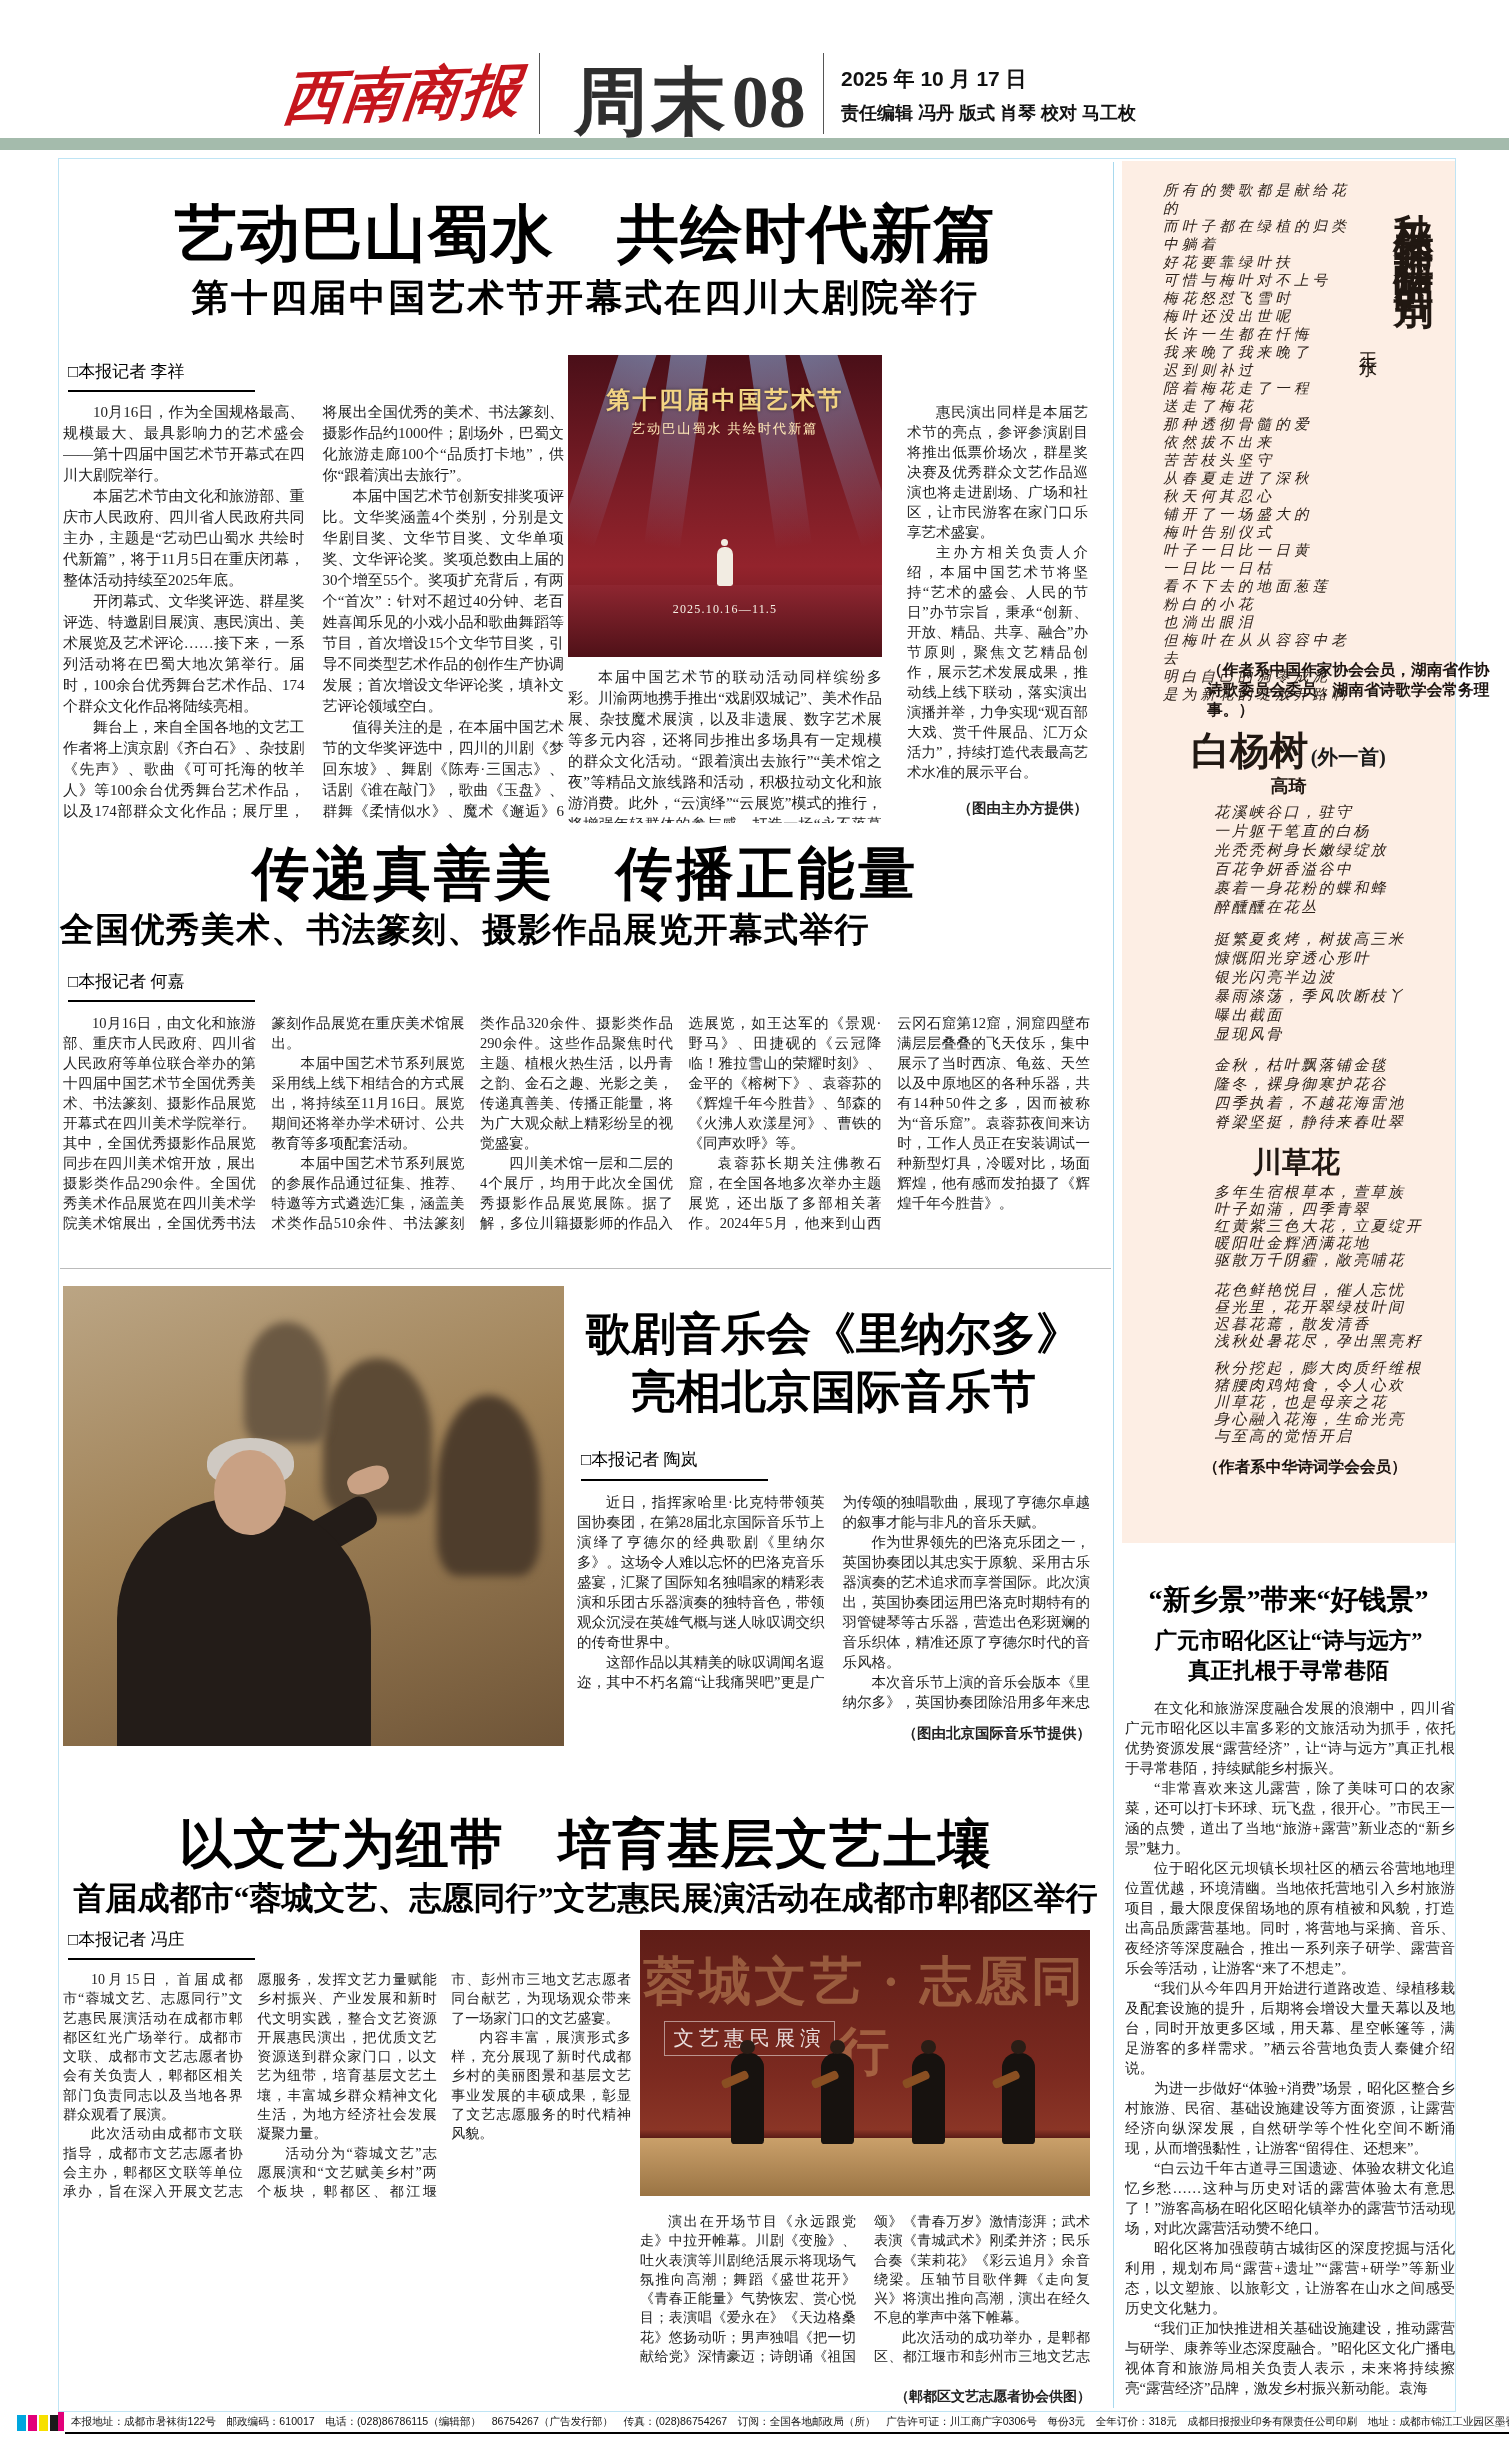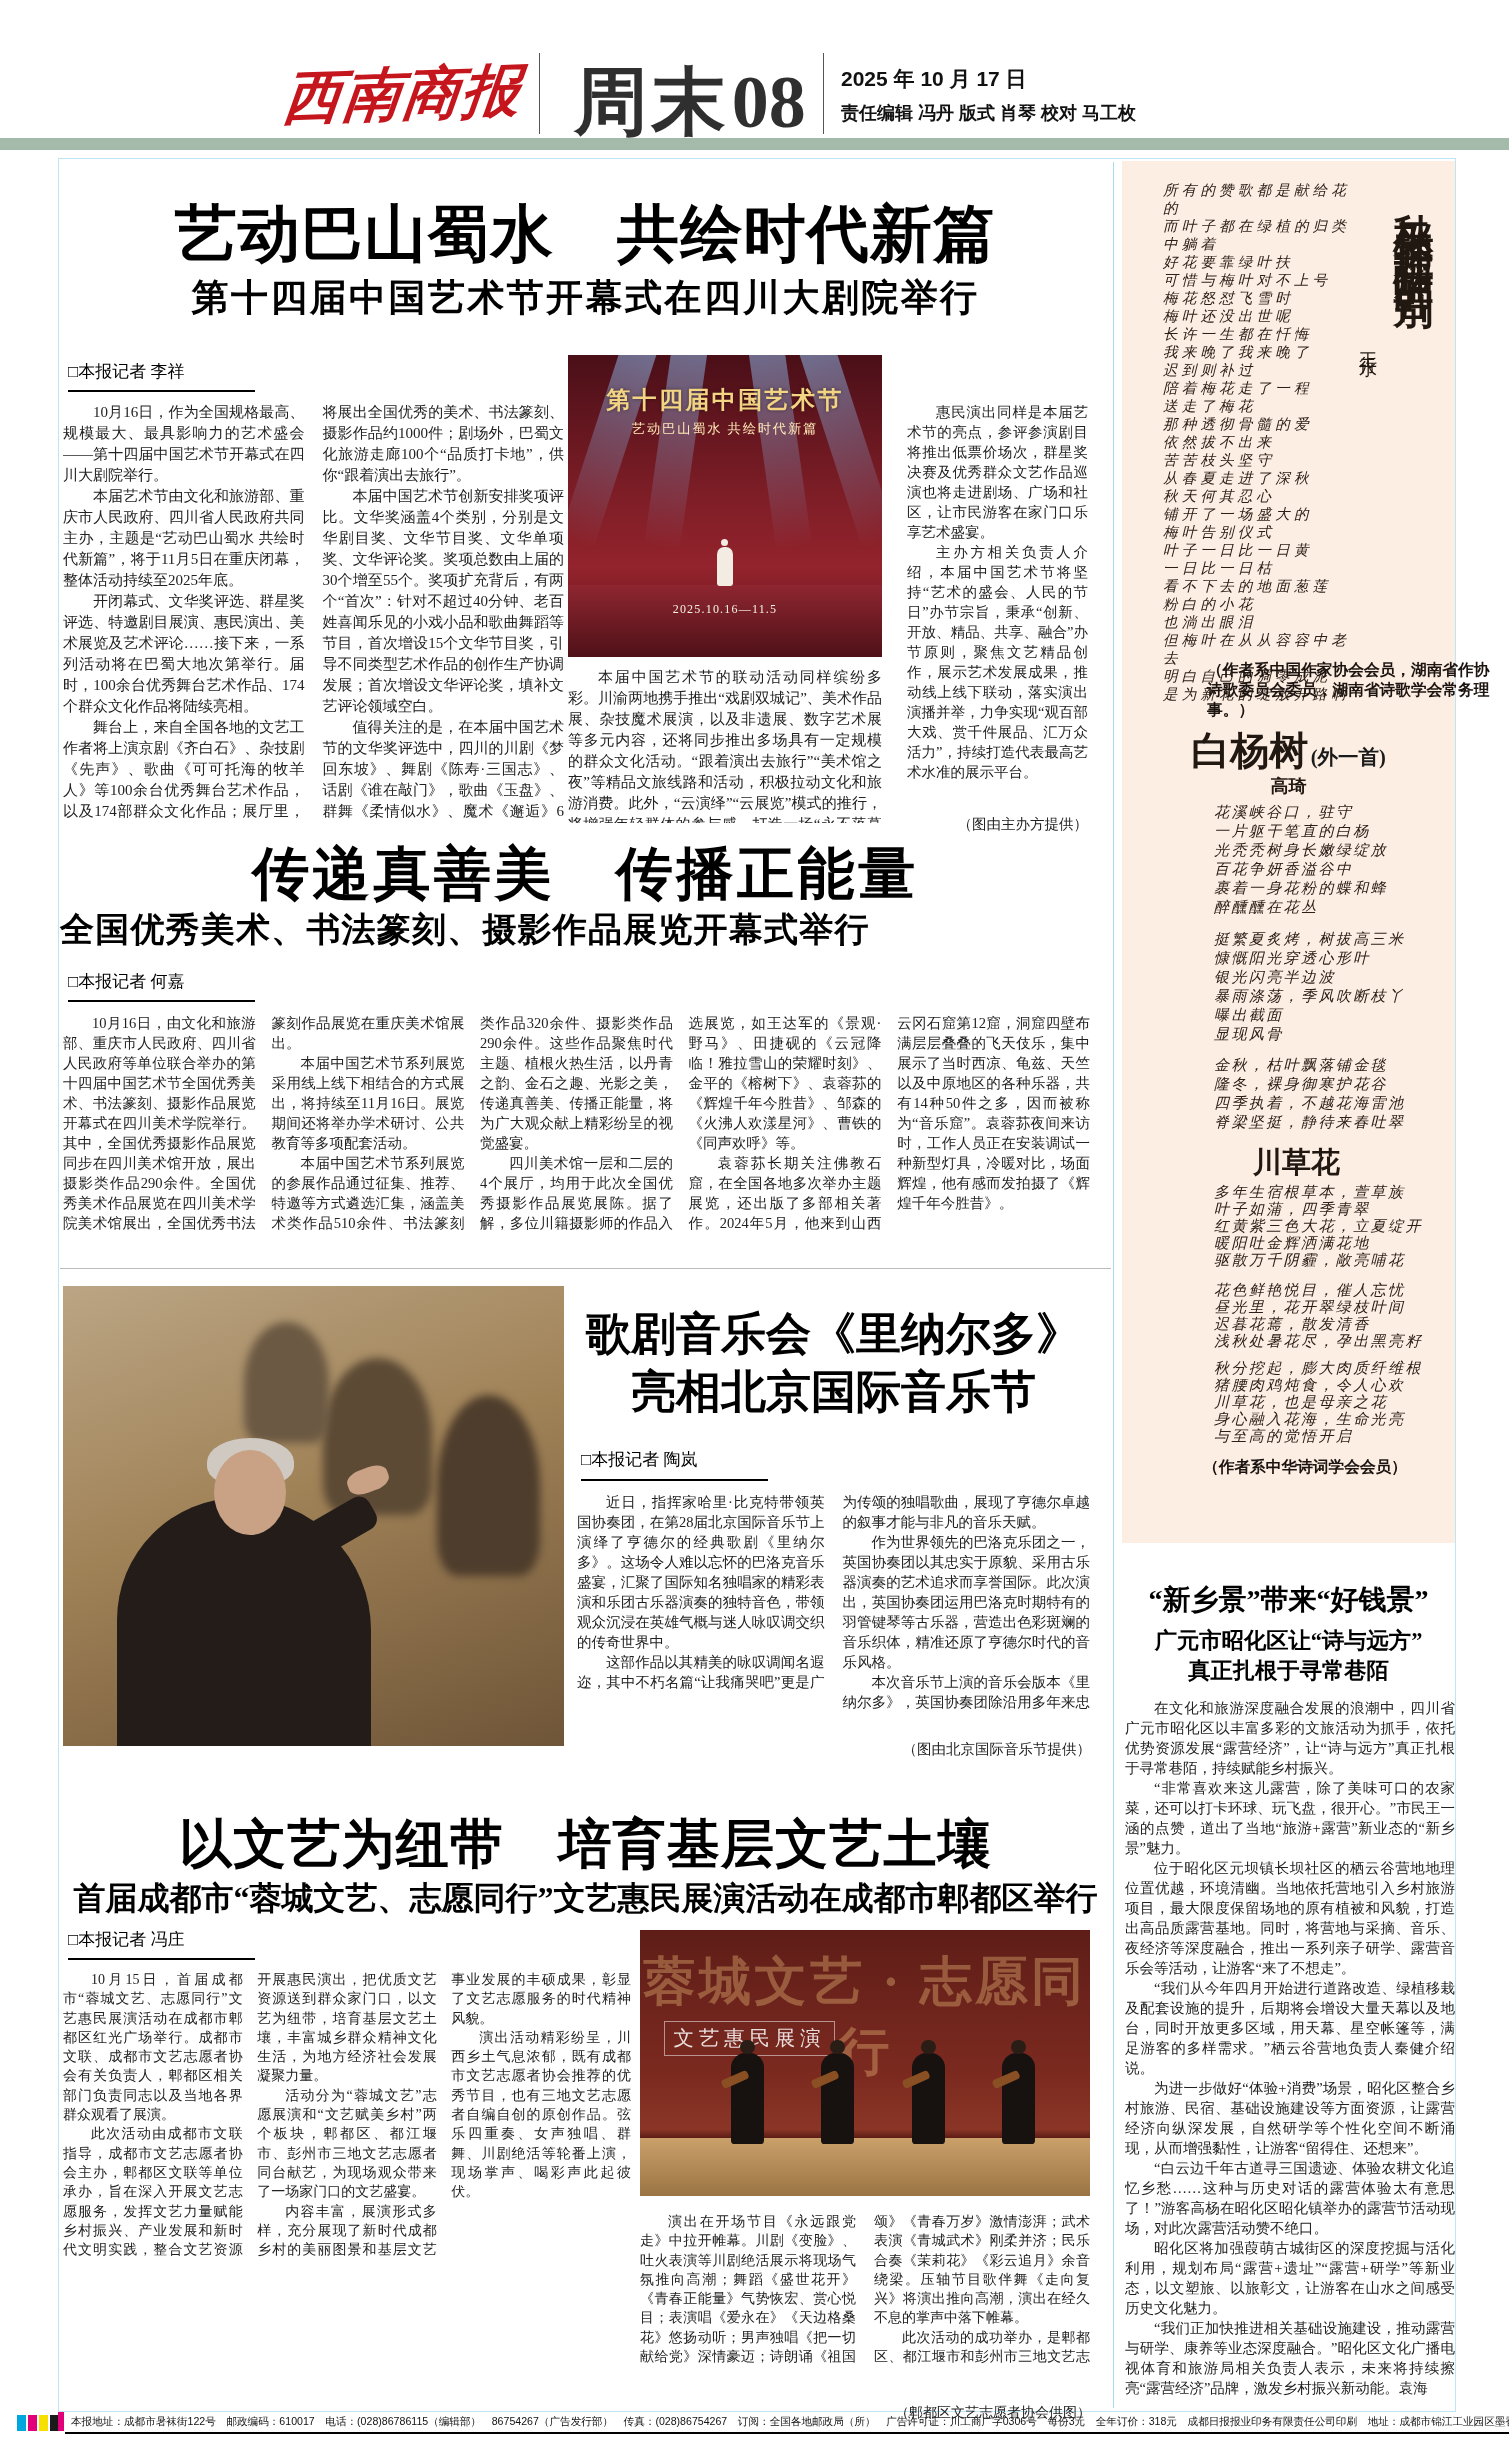--- a/index.html
+++ b/index.html
@@ -21,21 +21,21 @@
   
   .a1-title{left:60px;top:192px;width:1051px;text-align:center;font-size:62px;font-weight:bold;font-family:"Liberation Sans",sans-serif;letter-spacing:1.2px;color:#000;}
   .a1-sub{left:60px;top:273px;width:1051px;text-align:center;font-size:37px;font-weight:bold;letter-spacing:2.4px;color:#000;}
   .byline{font-size:17px;color:#000;}
   .byrule{height:1.8px;background:#000;}
   .bodytxt{font-size:15px;line-height:21px;color:#222;}
   .cols2{column-count:2;column-gap:18px;}
   .cols3{column-count:3;column-gap:14.5px;}
   .cols5{column-count:5;column-gap:15.7px;}
   .colsA3{column-count:2;column-gap:18px;}
-  .credit{font-weight:normal;margin-top:16px;}
+  .credit{font-weight:bold;}
   
   .a1-photo{left:568px;top:355px;width:314px;height:302px;background:linear-gradient(180deg,#4a0f18 0%,#7c1d26 45%,#93232c 70%,#5d141c 100%);overflow:hidden;}
   .beam{position:absolute;top:-24px;width:36px;height:217px;background:linear-gradient(180deg,rgba(150,200,255,.55),rgba(150,200,255,0));}
   .stagefloor{position:absolute;left:0;bottom:0;width:100%;height:72px;background:linear-gradient(180deg,#8e2630,#4f1118);}
   .fig{position:absolute;left:149px;bottom:71px;width:15.7px;height:39px;background:#f2ece2;border-radius:7.2px 7.2px 2.4px 2.4px;}
   .fig:before{content:"";position:absolute;left:4.2px;top:-8.5px;width:7.2px;height:7.2px;border-radius:50%;background:#f2ece2;}
   .a1-photo-title{position:absolute;left:0;top:29px;width:100%;text-align:center;color:#f3d483;font-size:24px;font-weight:bold;letter-spacing:2.4px;text-shadow:0 0 3.6px rgba(0,0,0,.5);}
   .a1-photo-slogan{position:absolute;left:0;top:65px;width:100%;text-align:center;color:#ffe9b8;font-size:13.3px;letter-spacing:1.8px;}
   .a1-photo-dates{position:absolute;left:0;bottom:40px;width:100%;text-align:center;color:#f7f2e6;font-size:12px;letter-spacing:1.2px;}
   
@@ -179,21 +179,20 @@
 <div class="abs a4-title">以文艺为纽带　培育基层文艺土壤</div>
 <div class="abs a4-sub">首届成都市“蓉城文艺、志愿同行”文艺惠民展演活动在成都市郫都区举行</div>
 <div class="abs byline" style="left:68px;top:1928px;">□本报记者 冯庄</div>
 <div class="abs byrule" style="left:68px;top:1958px;width:187px;"></div>
 
 <div class="abs bodytxt cols3 just clip" style="left:63px;top:1970px;width:568px;height:434px;font-size:14px;line-height:19.3px;">
   <p>10月15日，首届成都市“蓉城文艺、志愿同行”文艺惠民展演活动在成都市郫都区红光广场举行。成都市文联、成都市文艺志愿者协会有关负责人，郫都区相关部门负责同志以及当地各界群众观看了展演。</p>
   <p>此次活动由成都市文联指导，成都市文艺志愿者协会主办，郫都区文联等单位承办，旨在深入开展文艺志愿服务，发挥文艺力量赋能乡村振兴、产业发展和新时代文明实践，整合文艺资源开展惠民演出，把优质文艺资源送到群众家门口，以文艺为纽带，培育基层文艺土壤，丰富城乡群众精神文化生活，为地方经济社会发展凝聚力量。</p>
   <p>活动分为“蓉城文艺”志愿展演和“文艺赋美乡村”两个板块，郫都区、都江堰市、彭州市三地文艺志愿者同台献艺，为现场观众带来了一场家门口的文艺盛宴。</p>
   <p>内容丰富，展演形式多样，充分展现了新时代成都乡村的美丽图景和基层文艺事业发展的丰硕成果，彰显了文艺志愿服务的时代精神风貌。</p>
-  <p>演出活动精彩纷呈，川西乡土气息浓郁，既有成都市文艺志愿者协会推荐的优秀节目，也有三地文艺志愿者自编自创的原创作品。弦乐四重奏、女声独唱、群舞、川剧绝活等轮番上演，现场掌声、喝彩声此起彼伏。</p>
 </div>
 
 <div class="abs a4-photo">
   <div class="a4-backdrop-cal">蓉城文艺 · 志愿同行</div>
   <div class="a4-backdrop-sub">文艺惠民展演</div>
   <div class="a4-floor"></div>
   <div class="perf" style="left:91px;">
       <div class="violin"></div>
     </div>
   <div class="perf" style="left:181px;">

